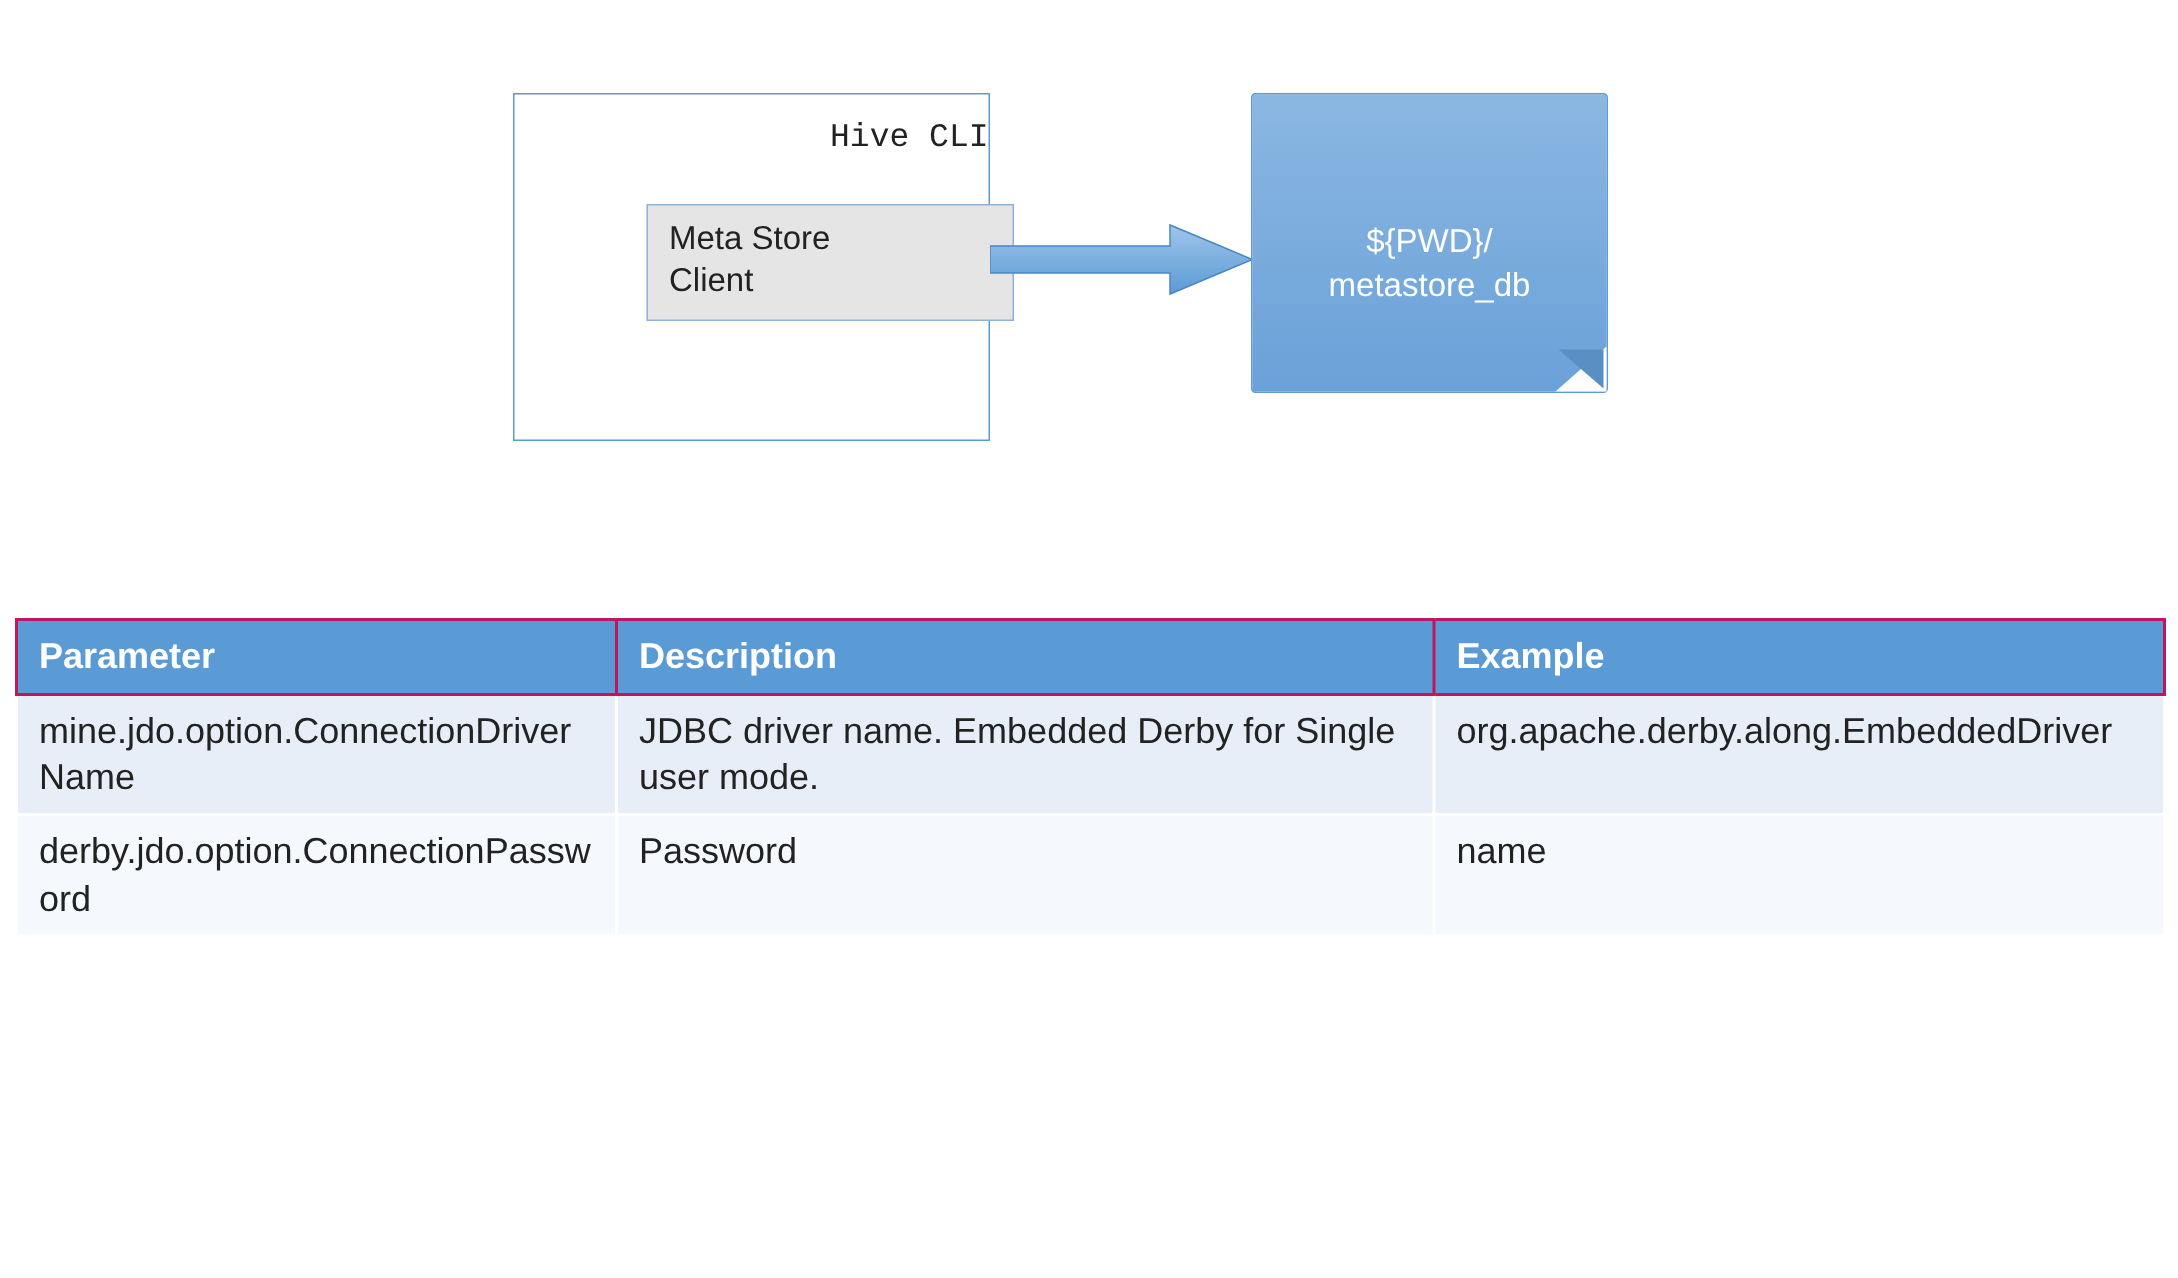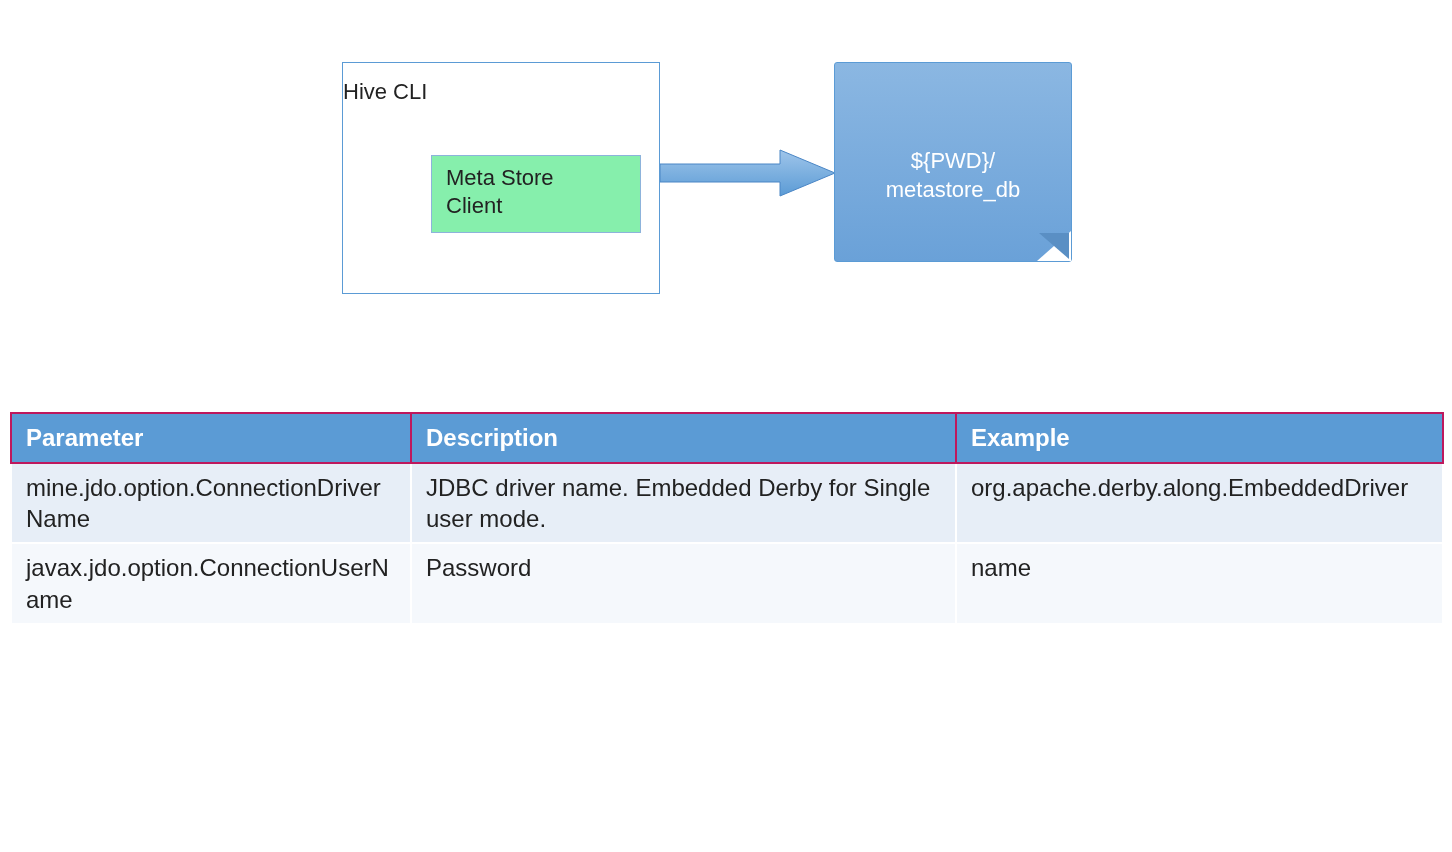--- a/index.html
+++ b/index.html
@@ -25,32 +25,33 @@
     width: 318px;
     height: 232px;
     border: 1.5px solid #5b9bd5;
     background: #ffffff;
     box-sizing: border-box;
   }
   .hive-title {
     position: absolute;
     top: 16px;
     left: 0; right: 0;
-    text-align: left;
+    text-align: right;
     font-size: 22px;
     color: #222;
+    font-family: Liberation Mono, monospace;
   }
   .meta-client-box {
     position: absolute;
     left: 88px;
-    top: 92px;
-    width: 210px;
+    top: 73px;
+    width: 245px;
     height: 78px;
     border: 1.5px solid #8db3db;
-    background: #86efac;
+    background: #e5e5e5;
     box-sizing: border-box;
     padding: 8px 14px;
     font-size: 22px;
     line-height: 1.25;
     color: #222;
   }
 
   .arrow-wrap {
     position: absolute;
     left: 660px;
@@ -186,20 +187,20 @@
         <th>Example</th>
       </tr>
     </thead>
     <tbody>
       <tr>
         <td>mine.jdo.option.ConnectionDriverName</td>
         <td>JDBC driver name. Embedded Derby for Single user mode.</td>
         <td>org.apache.derby.along.EmbeddedDriver</td>
       </tr>
       <tr>
-        <td>javax.jdo.option.ConnectionUserName</td>
+        <td>derby.jdo.option.ConnectionPassword</td>
         <td>Password</td>
         <td>name</td>
       </tr>
     </tbody>
   </table>
 
 </div>
 
 </body></html>

